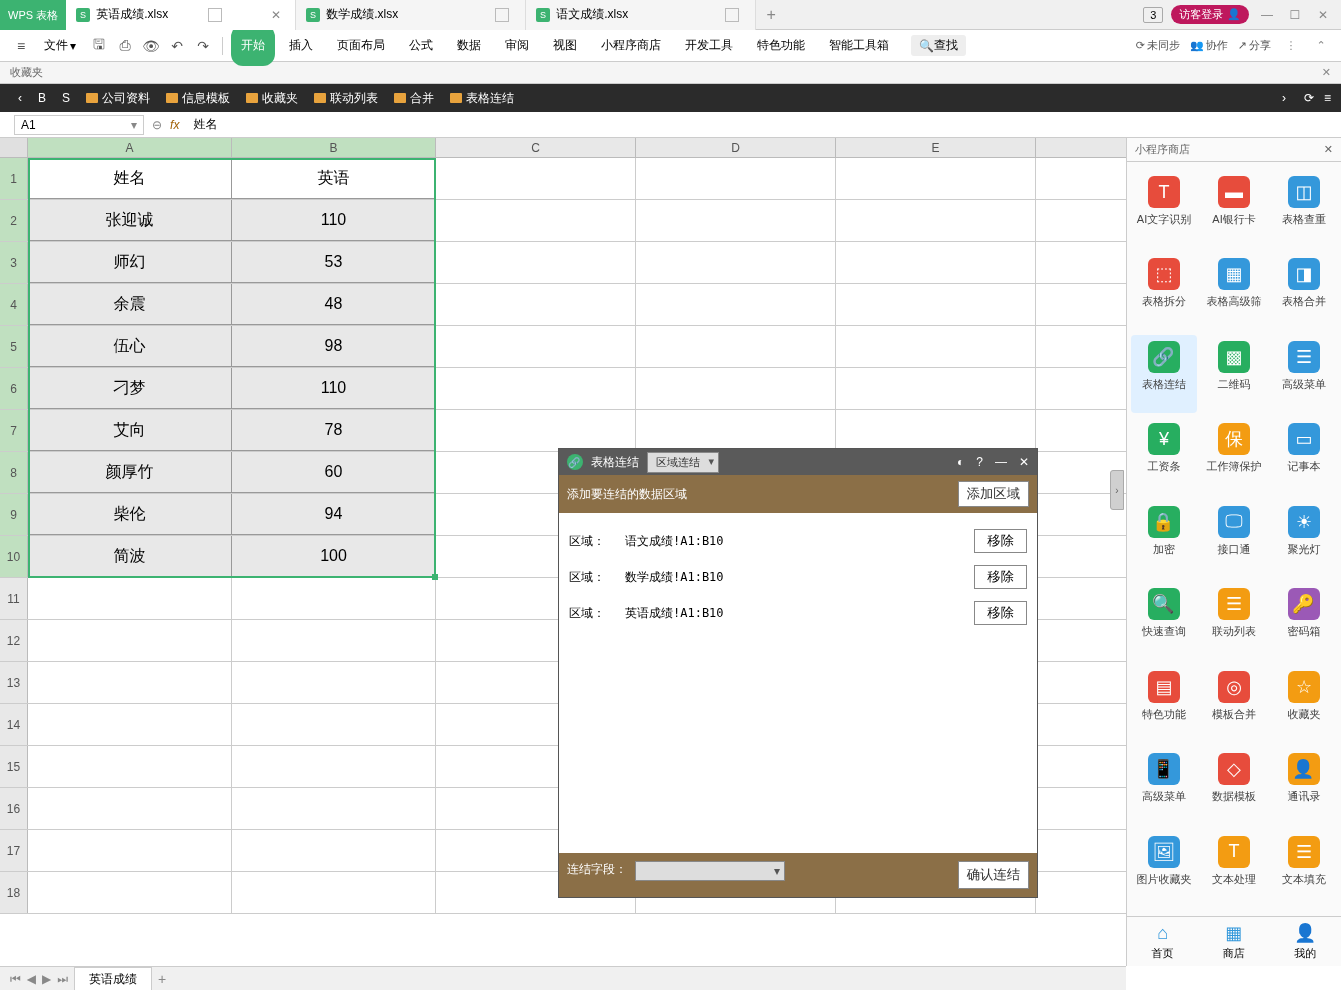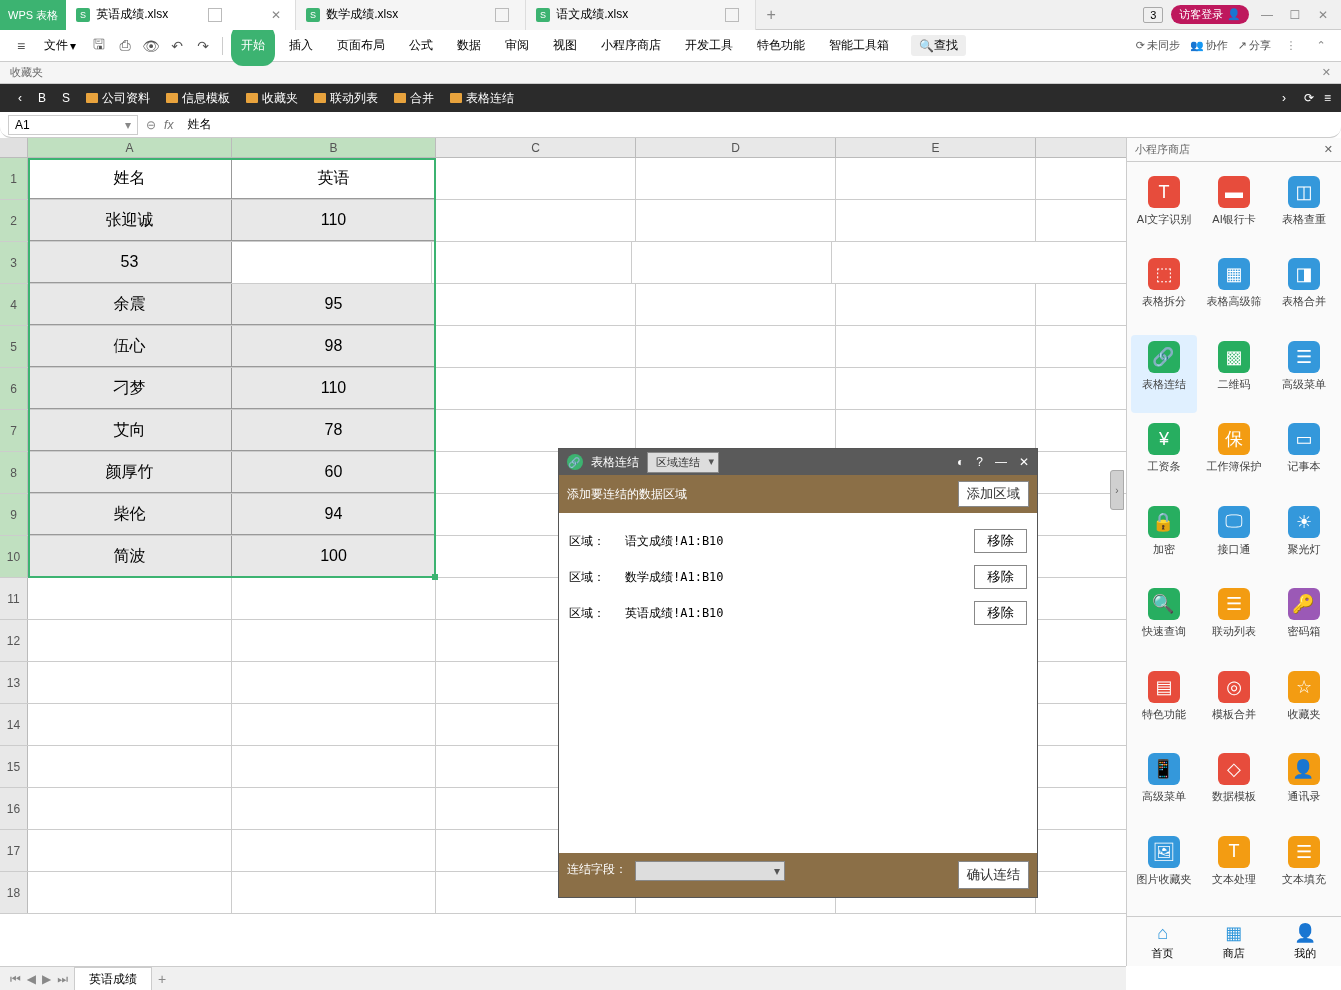--- a/index.html
+++ b/index.html
@@ -36,21 +36,21 @@
 .favbar-close { margin-left: auto; color: #888; }
 
 
 .folderbar { height: 28px; background: #2b2b2b; color: #fff; display: flex; align-items: center; padding: 0 10px; font-size: 12px; }
 .fb-arrow { width: 20px; text-align: center; }
 .fb-item { padding: 0 8px; display: flex; align-items: center; gap: 4px; }
 .folder-icon { width: 12px; height: 10px; background: #e8a33d; border-radius: 1px; }
 .fb-right { margin-left: auto; display: flex; align-items: center; gap: 10px; }
 
 
-.formulabar { height: 26px; border-bottom: 1px solid #ccc; display: flex; align-items: center; padding: 0 8px; gap: 8px; border-radius: 11px; }
+.formulabar { height: 26px; border-bottom: 1px solid #ccc; display: flex; align-items: center; padding: 0 14px; gap: 8px; }
 .namebox { width: 130px; height: 20px; border: 1px solid #ccc; padding: 0 6px; display: flex; align-items: center; justify-content: space-between; }
 .formula-input { flex: 1; padding: 0 6px; }
 
 
 .main { display: flex; height: calc(990px - 30px - 32px - 22px - 28px - 26px - 24px); }
 
 
 .sheet-area { flex: 1; position: relative; overflow: hidden; }
 .col-headers { display: flex; height: 20px; background: #e8e8e8; border-bottom: 1px solid #bbb; }
 .corner { width: 28px; border-right: 1px solid #bbb; background: #e0e0e0; }
@@ -213,21 +213,21 @@
     <span>≡</span>
   </div>
 </div>
 
 <div class="formulabar">
   <div class="namebox">
     <span>A1</span>
       <span style="color:#888">▾</span>
   </div>
   <span style="color:#888">⊖</span>
-  <span style="font-style:italic;color:#737373">fx</span>
+  <span style="font-style:italic;color:#a16207">fx</span>
   <div class="formula-input">姓名</div>
 </div>
 
 <div class="main">
   <div class="sheet-area">
     <div class="col-headers">
       <div class="corner"></div>
       <div class="col-h col-a sel">A</div>
       <div class="col-h col-b sel">B</div>
       <div class="col-h col-c">C</div>
@@ -246,29 +246,30 @@
         <div class="row">
           <div class="row-h sel">2</div>
 <div class="cell a data">张迎诚</div>
 <div class="cell b data">110</div>
 <div class="cell c"></div>
 <div class="cell d"></div>
 <div class="cell e"></div>
         </div>
         <div class="row">
           <div class="row-h sel">3</div>
+<div class="cell a data">师幻</div>
 <div class="cell b data">53</div>
 <div class="cell c"></div>
 <div class="cell d"></div>
 <div class="cell e"></div>
         </div>
         <div class="row">
           <div class="row-h sel">4</div>
 <div class="cell a data">余震</div>
-<div class="cell b data">95</div>
+<div class="cell b data">48</div>
 <div class="cell c"></div>
 <div class="cell d"></div>
 <div class="cell e"></div>
         </div>
         <div class="row">
           <div class="row-h sel">5</div>
 <div class="cell a data">伍心</div>
 <div class="cell b data">98</div>
 <div class="cell c"></div>
 <div class="cell d"></div>

